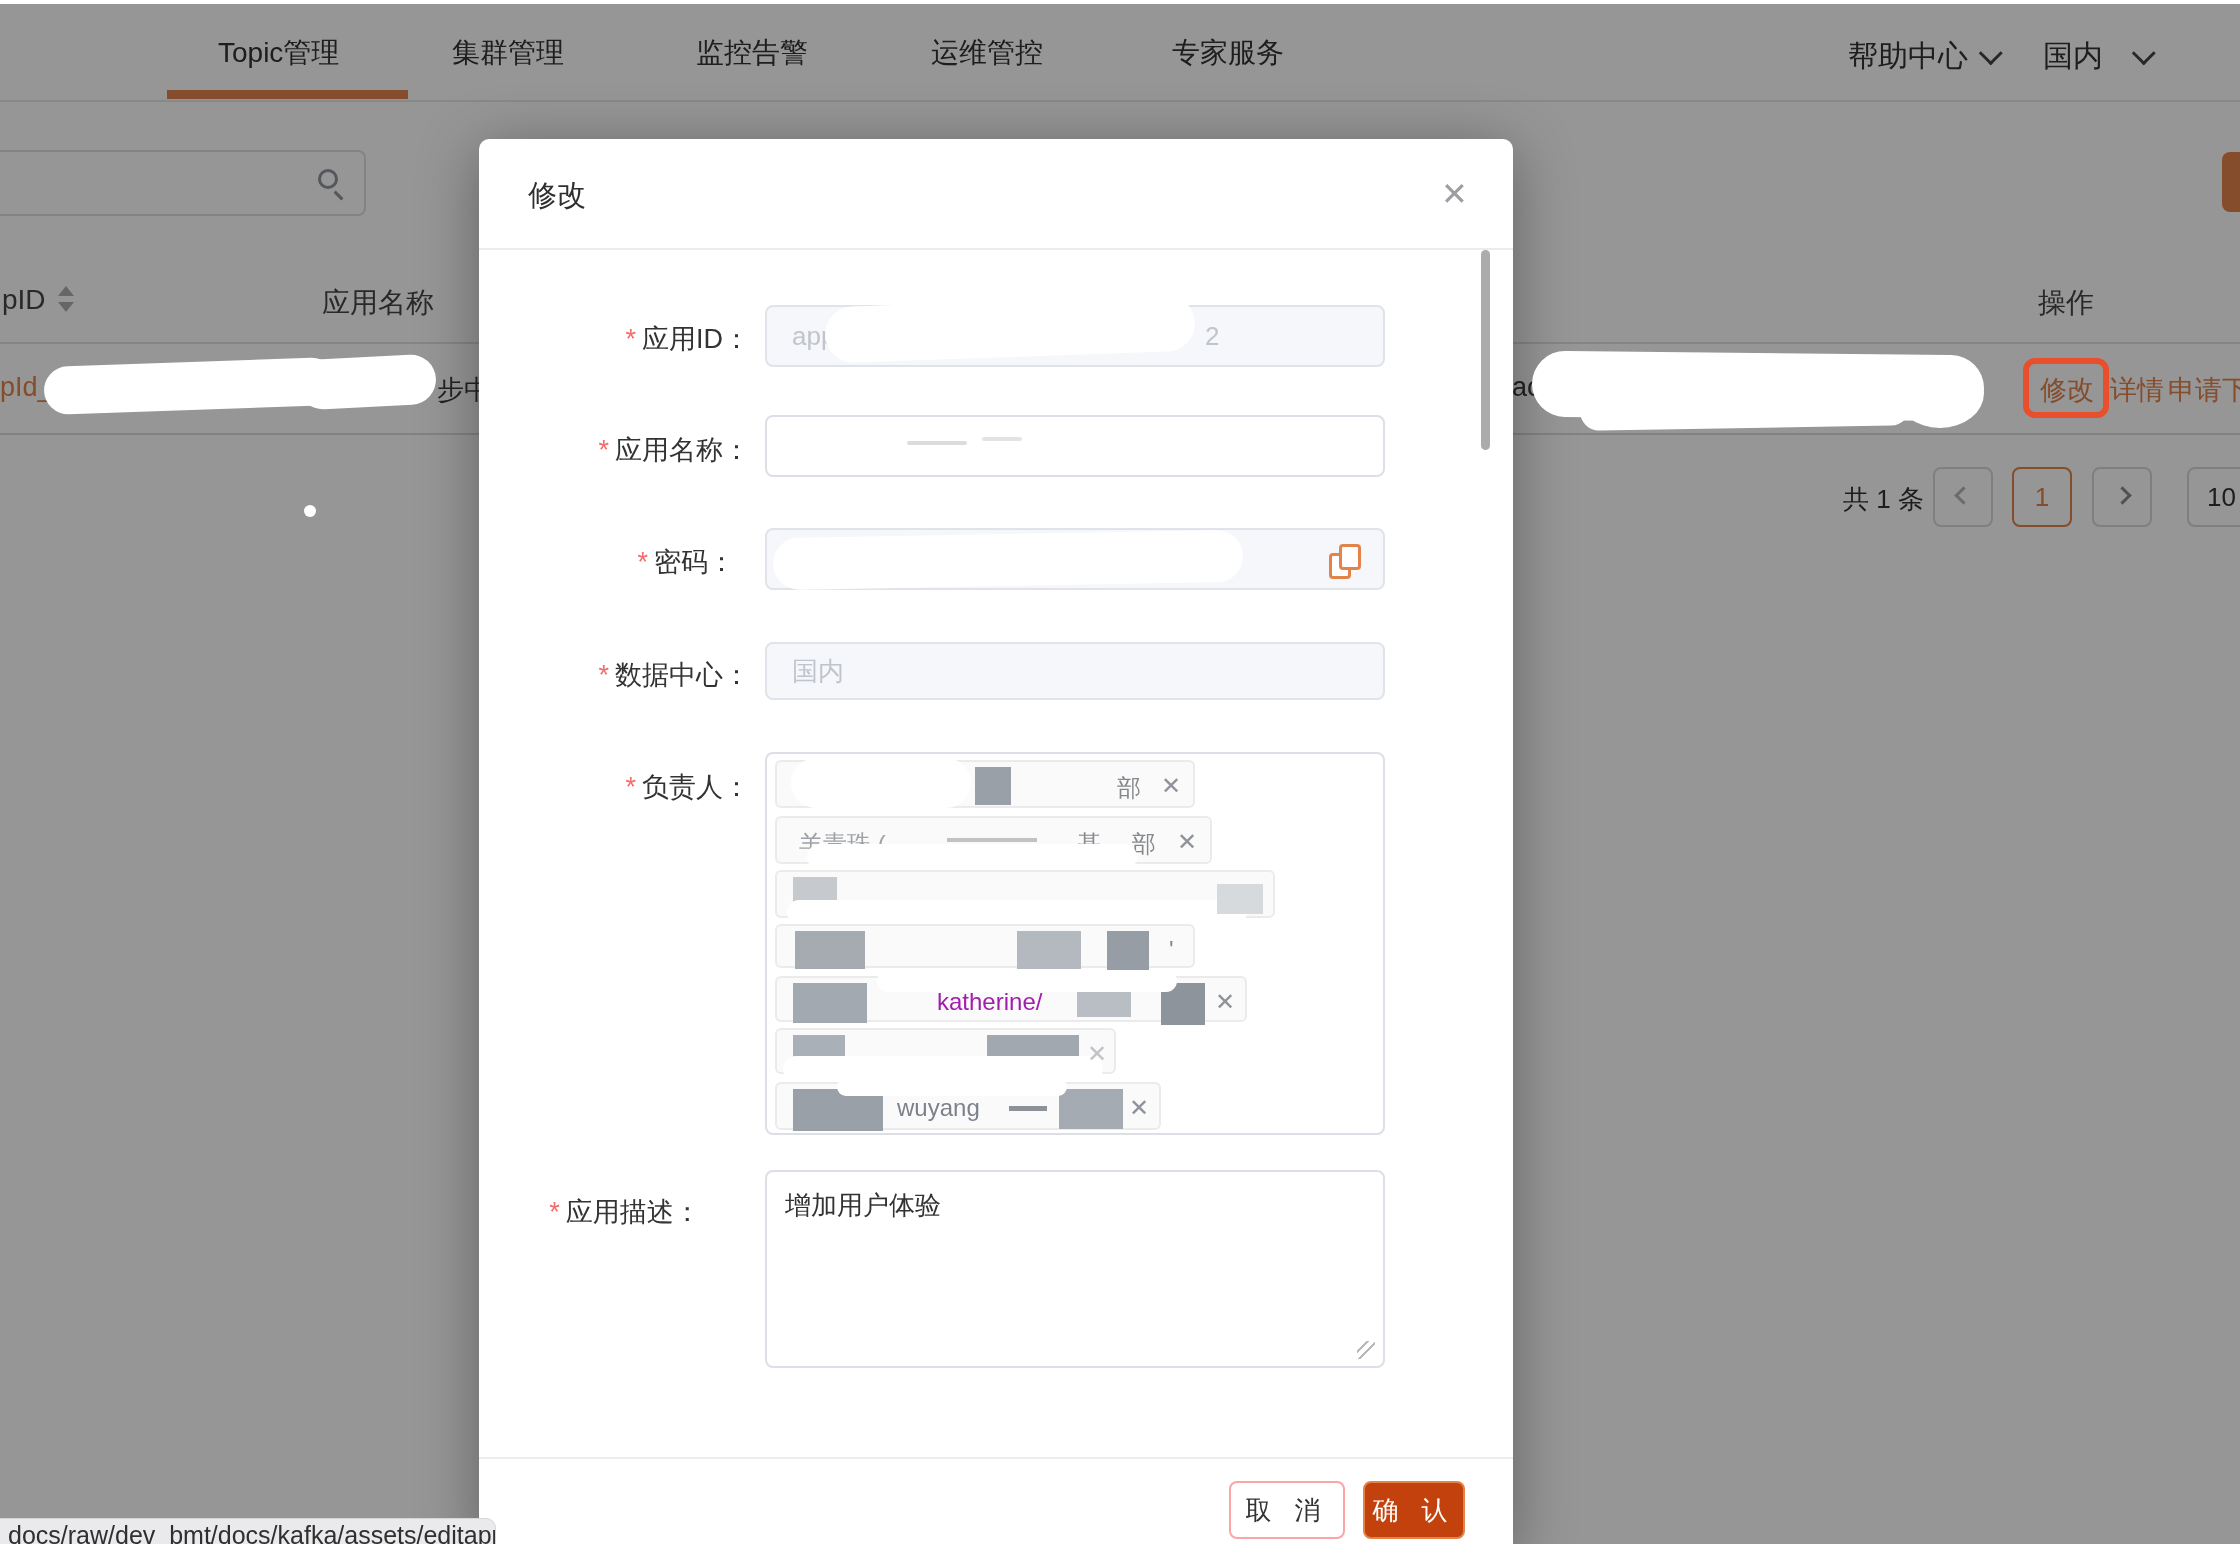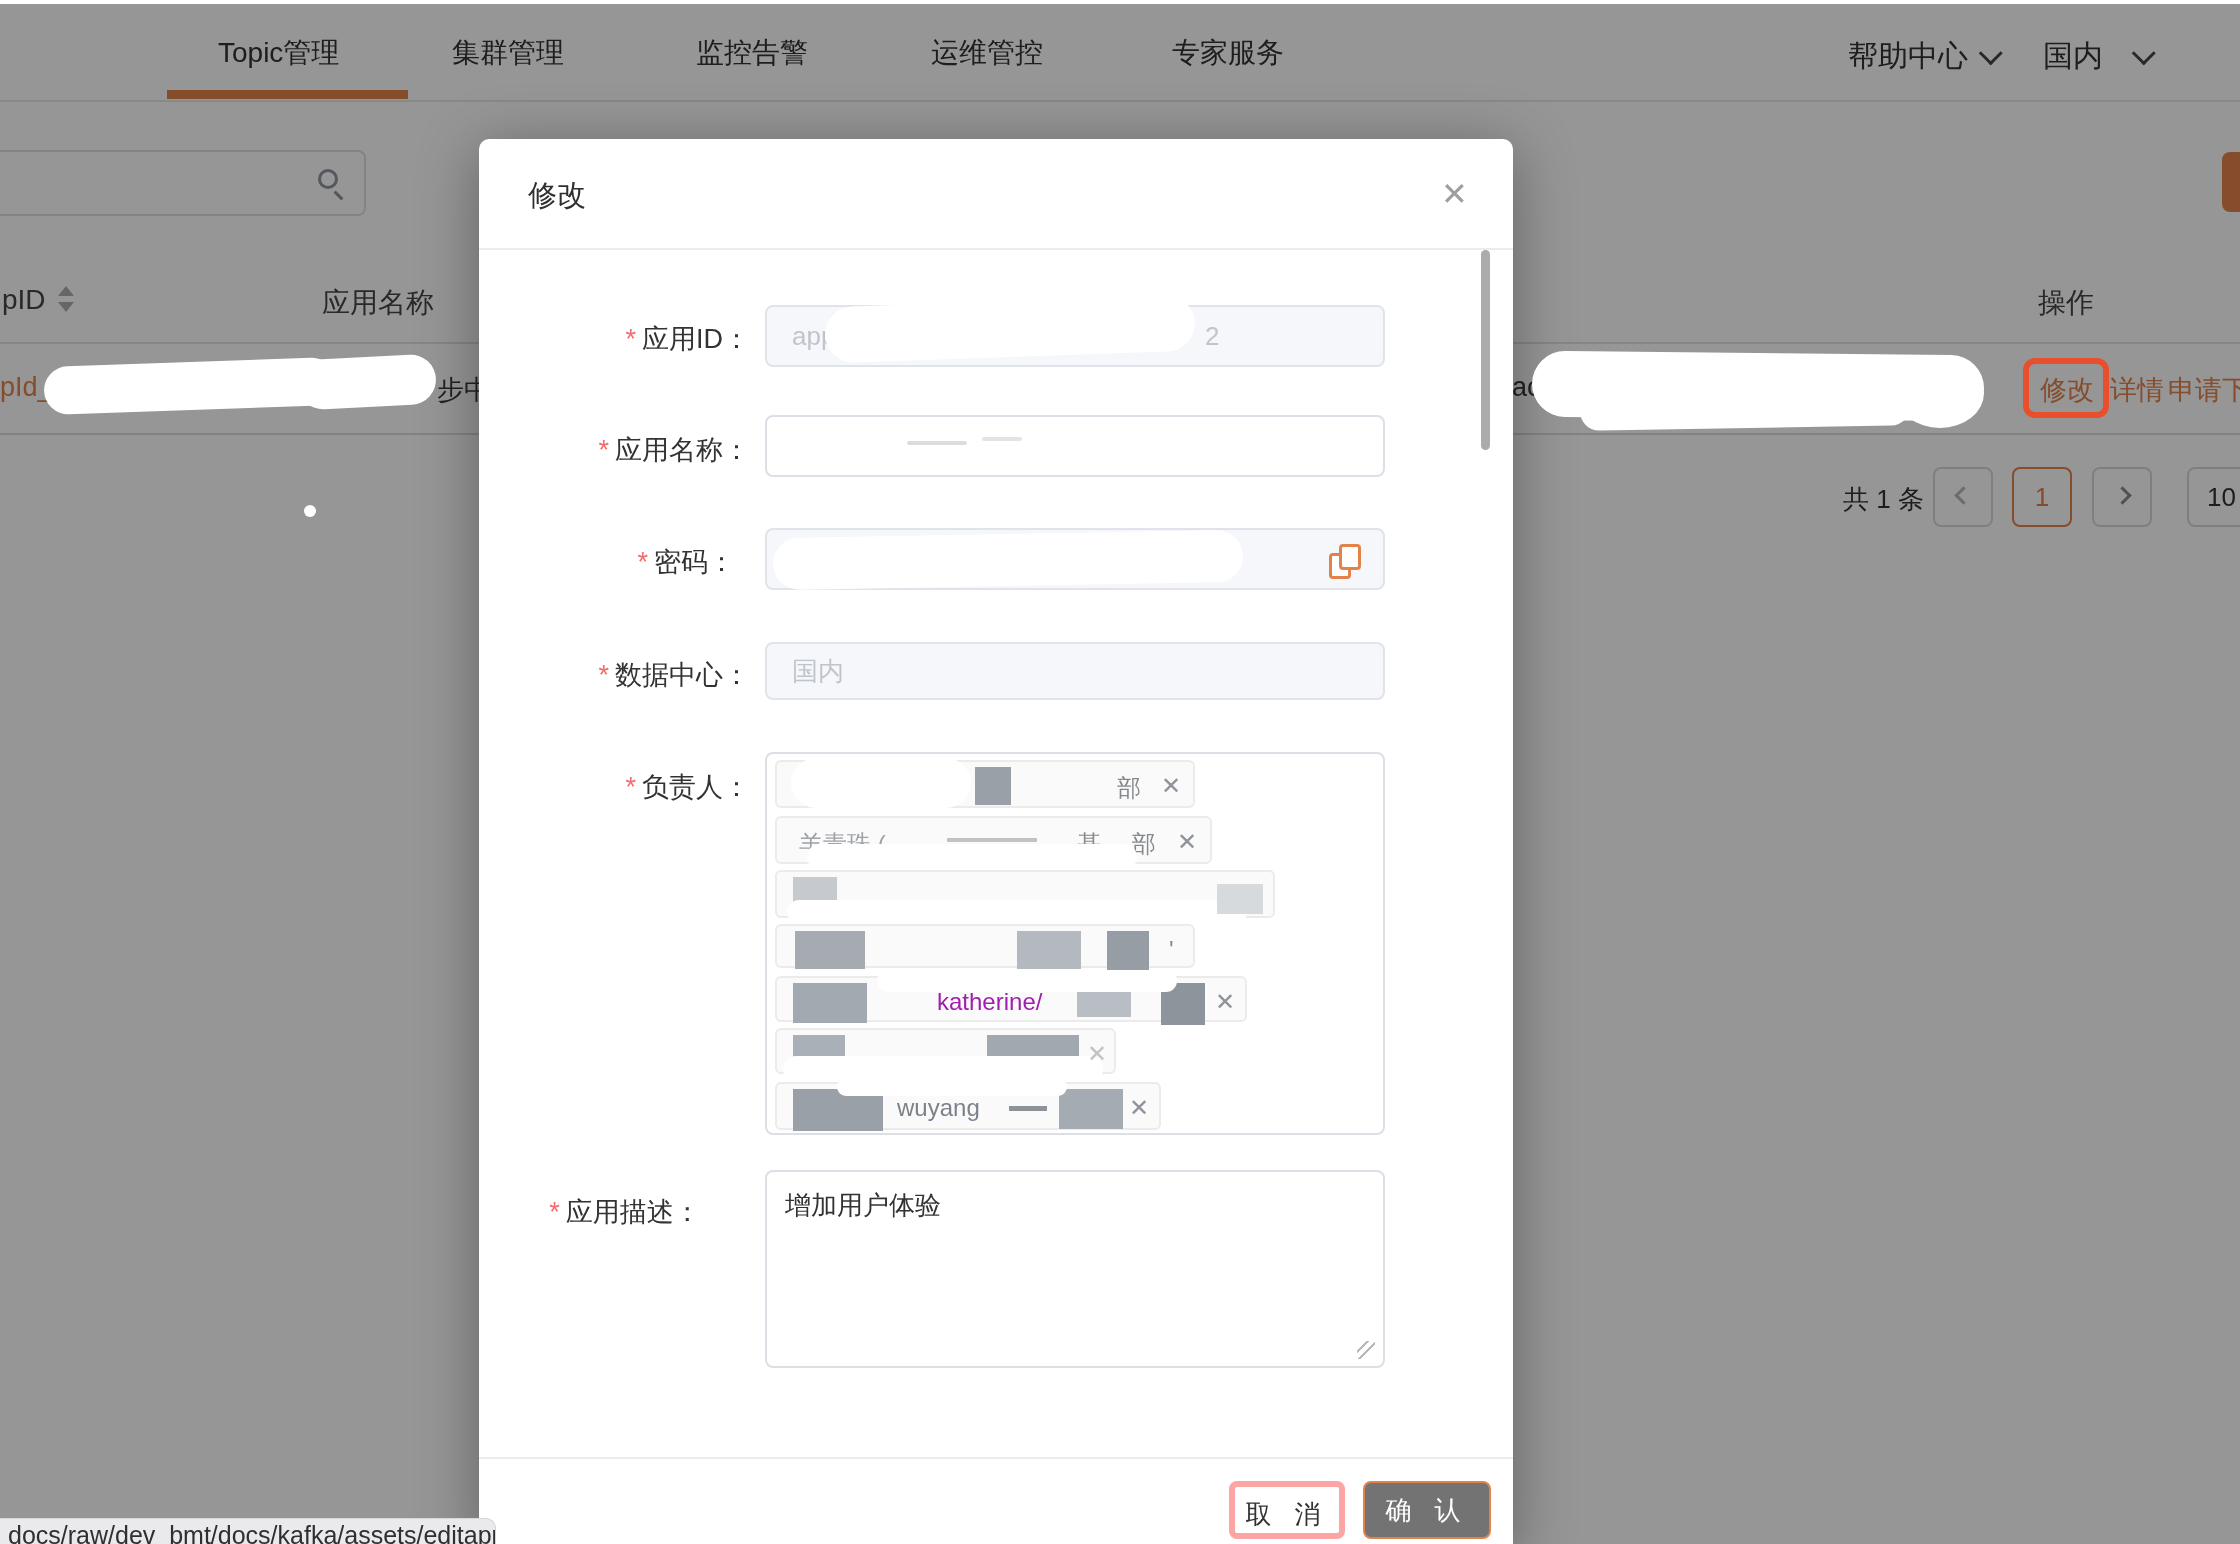--- a/index.html
+++ b/index.html
@@ -73,22 +73,22 @@
   .px { position:absolute; top:5px; }
   .frag { position:absolute; font-size:24px; color:#85888d; top:10px; white-space:nowrap; }
   .m-textarea { position:absolute; left:286px; top:1031px; width:620px; height:198px;
                 border:2px solid #dcdfe6; border-radius:8px; padding:16px 18px; font-size:26px; color:#333;
                 font-family:"Liberation Sans","DejaVu Sans",sans-serif; resize:none; outline:0; }
   .resize-grip { position:absolute; left:878px; top:1202px; width:18px; height:18px;
                  background:linear-gradient(135deg, transparent 0 7px, #b9b9b9 7px 9px,
                             transparent 9px 13px, #b9b9b9 13px 15px, transparent 15px); }
   .m-btn { position:absolute; top:1342px; height:58px; border-radius:8px; font-size:26px;
            text-align:center; line-height:54px; letter-spacing:8px; cursor:pointer; }
-  .btn-cancel { left:750px; width:116px; background:#fff; border:6px solid #fca5a5; color:#333; }
-  .btn-confirm { left:884px; width:128px; background:#737373; border:2px solid #e2834a; color:#fff; }
+  .btn-cancel { left:750px; width:116px; background:#fff; border:2px solid #fca5a5; color:#333; }
+  .btn-confirm { left:884px; width:102px; background:#c2410c; border:2px solid #e2834a; color:#fff; }
   .m-scrollthumb { position:absolute; left:1002px; top:111px; width:9px; height:200px;
                    background:#ababab; border-radius:5px; }
   #hl-box { position:absolute; left:2023px; top:358px; width:86px; height:60px;
             border:6px solid #e8502d; border-radius:12px; z-index:40; }
   .scribble { position:absolute; background:#fff; z-index:40; }
   #top-strip { position:absolute; left:0; top:0; width:2240px; height:4px; background:#fff; z-index:40; }
   #white-dot { position:absolute; left:304px; top:505px; width:12px; height:12px;
                border-radius:50%; background:#fff; z-index:40; }
   #statusbar { position:absolute; left:0; top:1518px; width:496px; height:26px;
                background:#eaeaec; border-top:1px solid #d6d6da; border-right:1px solid #d6d6da;

